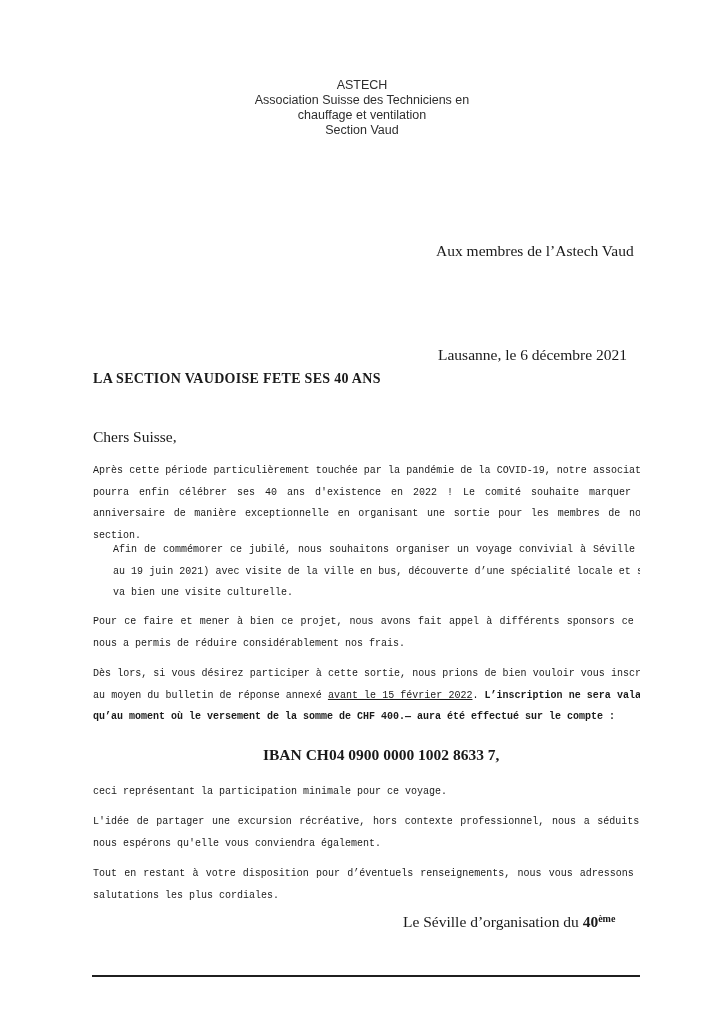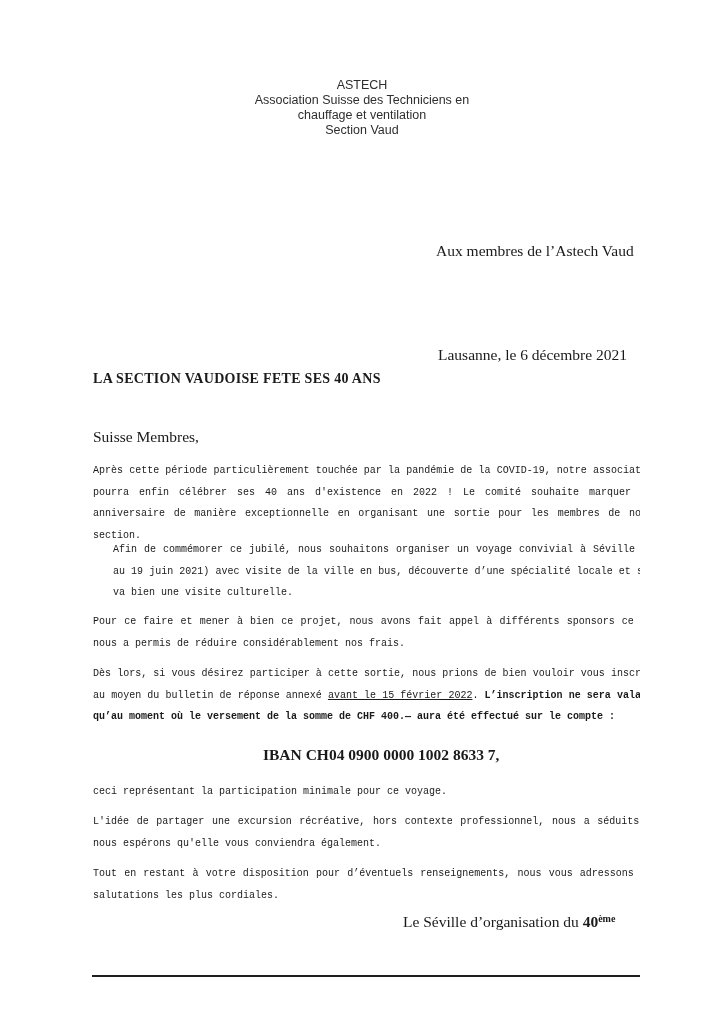--- a/index.html
+++ b/index.html
@@ -86,21 +86,21 @@
     <div>chauffage et ventilation</div>
     <div>Section Vaud</div>
   </div>
 
   <div class="abs body-text recipient">Aux membres de l’Astech Vaud</div>
 
   <div class="abs body-text dateline">Lausanne, le 6 décembre 2021</div>
 
   <div class="abs title">LA SECTION VAUDOISE FETE SES 40 ANS</div>
 
-  <div class="abs body-text salutation">Suisse Membres,</div>
+  <div class="abs body-text salutation">Chers Suisse,</div>
 
   <div class="para p1">Après cette période particulièrement touchée par la pandémie de la COVID-19, notre association pourra enfin célébrer ses 40 ans d'existence en 2022 ! Le comité souhaite marquer cet anniversaire de manière exceptionnelle en organisant une sortie pour les membres de notre section.</div>
 
   <div class="para p2">Afin de commémorer ce jubilé, nous souhaitons organiser un voyage convivial à Séville (du 16 au 19 juin 2021) avec visite de la ville en bus, découverte d’une spécialité locale et si tout va bien une visite culturelle.</div>
 
   <div class="para p3">Pour ce faire et mener à bien ce projet, nous avons fait appel à différents sponsors ce qui nous a permis de réduire considérablement nos frais.</div>
 
   <div class="para p4"><span>Dès lors, si vous désirez participer à cette sortie, nous prions de bien vouloir vous inscrire au moyen du bulletin de réponse annexé </span><span class="u">avant le 15 février 2022</span><span>. </span><span class="b">L’inscription ne sera valable qu’au moment où le versement de la somme de CHF 400.— aura été effectué sur le compte :</span></div>
 
   <div class="iban">IBAN CH04 0900 0000 1002 8633 7,</div>

